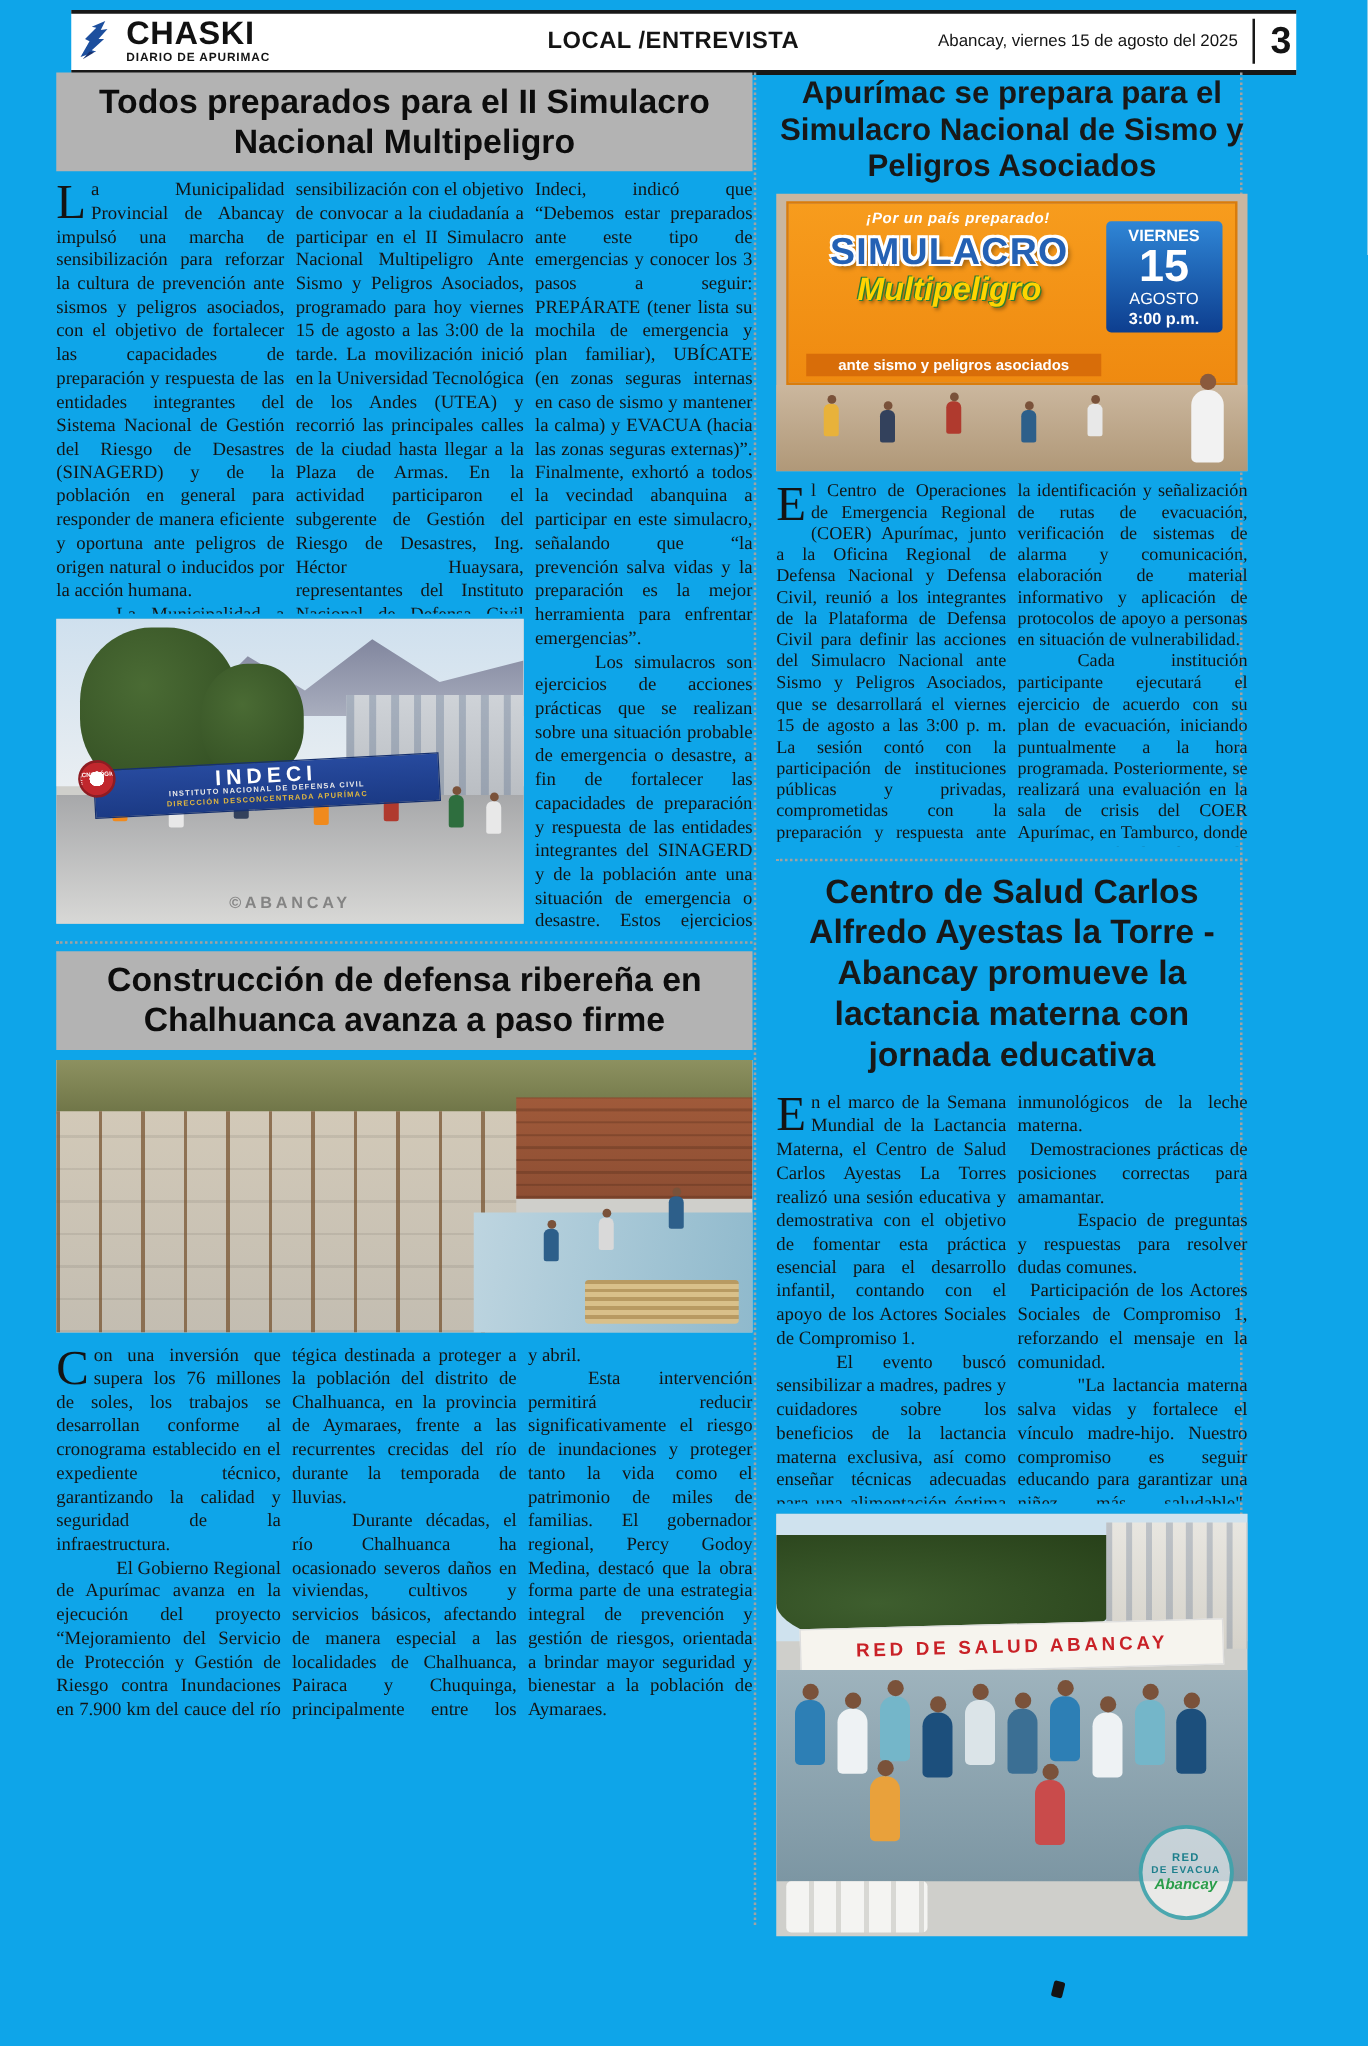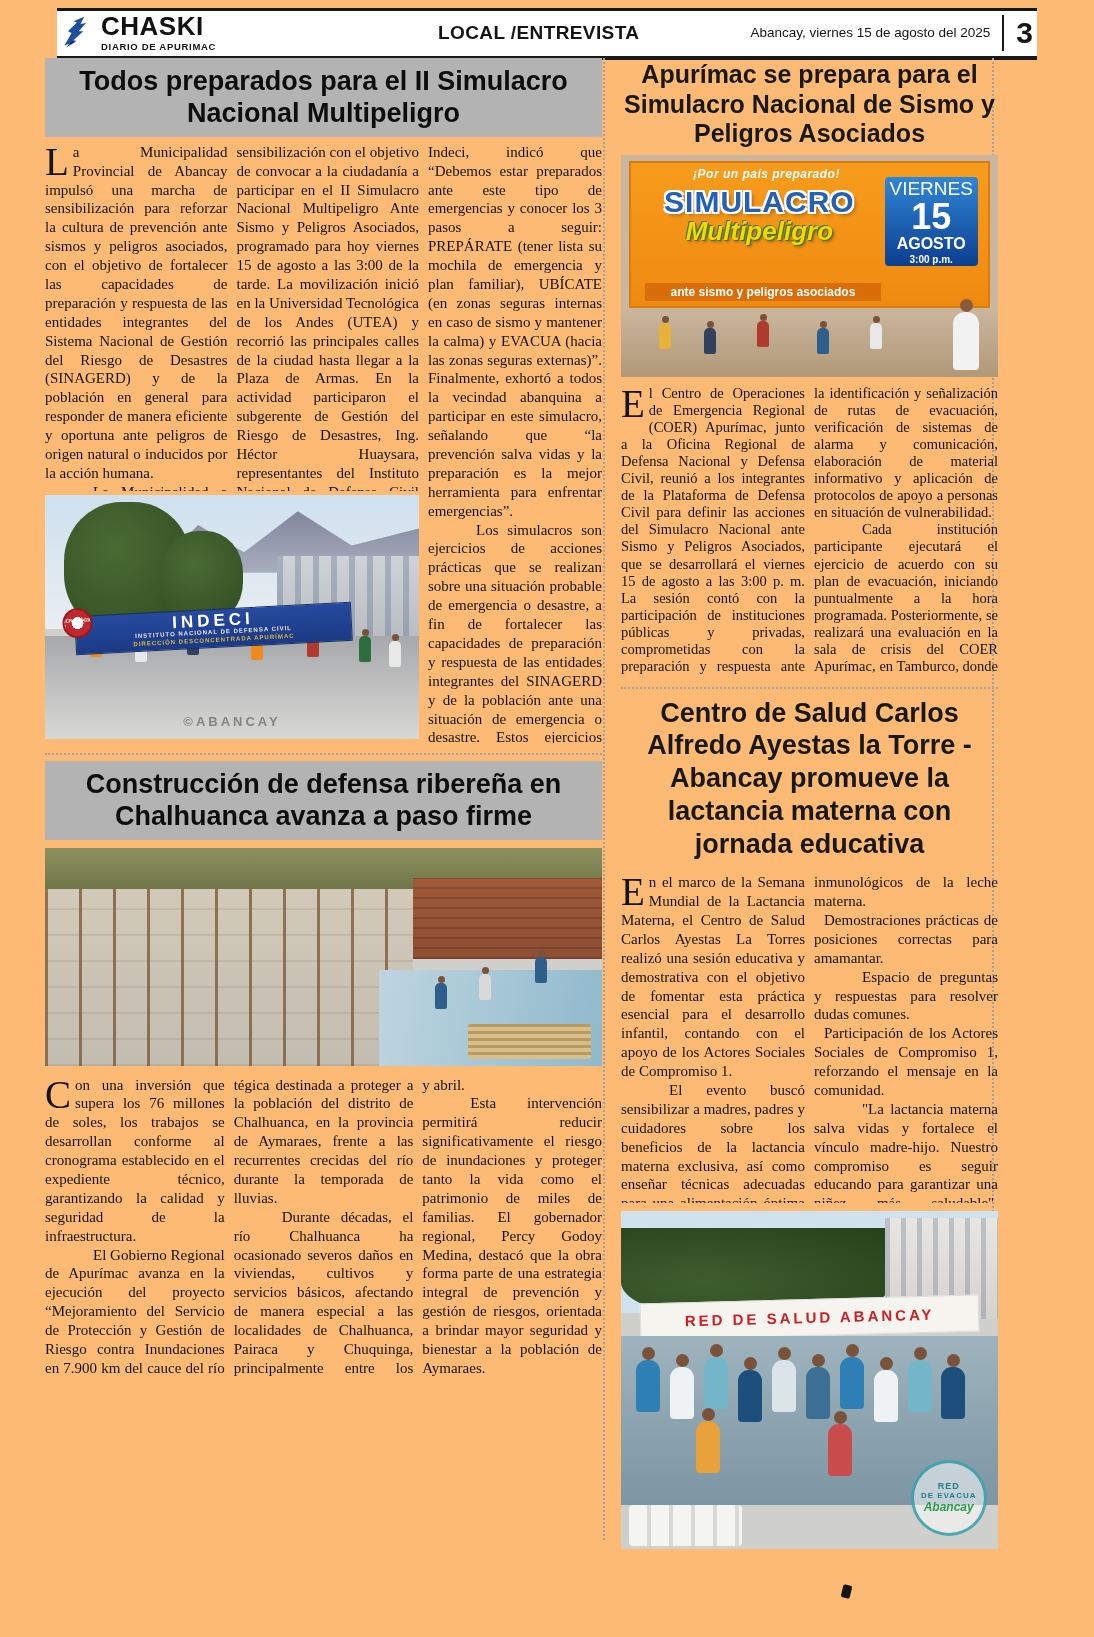--- a/index.html
+++ b/index.html
@@ -1,19 +1,19 @@
 <!DOCTYPE html>
 <html lang="es"><head>
 <meta charset="utf-8">
 <style>
   * { box-sizing:border-box; margin:0; padding:0; }
   html,body { background:#e9e9e6; }
   .page {
     position:relative; width:1094px; height:1637px; margin:0 auto;
-    background:#fdba74; color:#141414; overflow:hidden;
+    background:#0ea5e9; color:#141414; overflow:hidden;
     font-family:"Liberation Serif", serif;
   }
   
   .hdr {
     position:absolute; left:57px; right:57px; top:8px;
     border-top:3px solid #181818; border-bottom:4px solid #181818;
     display:flex; align-items:center; padding:3px 2px 4px; background:#fff;
   }
   .hdr-left { display:flex; align-items:center; gap:6px; width:268px; }
   .bird { width:36px; height:36px; flex:0 0 auto; }
@@ -108,22 +108,22 @@
   .p3-banner { left:2%; top:3%; width:96%; height:66%; background:linear-gradient(#f79c1d,#ef8a10); border:2px solid #d97c0c; }
   .p3-tag { top:3%; left:6%; width:64%; text-align:center; font:italic 700 12px "Liberation Sans", sans-serif; color:#fff; letter-spacing:.5px; }
   .p3-words { left:2%; top:17%; width:68%; text-align:center; }
   .p3-w1 { font:900 30px/1 "Liberation Sans", sans-serif; color:#2461b4; letter-spacing:1px;
            text-shadow:2px 2px 0 #fff,-2px -2px 0 #fff,2px -2px 0 #fff,-2px 2px 0 #fff,3px 3px 4px rgba(0,0,0,.4); }
   .p3-w3 { font:italic 900 26px/1.15 "Liberation Sans", sans-serif; color:#ffd400;
            text-shadow:1px 1px 0 #2e7d32,-1px -1px 0 #2e7d32,2px 2px 3px rgba(0,0,0,.35); }
   .p3-date { right:3%; top:10%; width:26%; height:62%; border-radius:4px; color:#fff; text-align:center;
              background:linear-gradient(#2f86d6,#0d3e8f); display:flex; flex-direction:column; justify-content:center; gap:1px;
              font-family:"Liberation Sans", sans-serif; }
-  .p3-d1 { font-weight:400; font-size:19px; } .p3-d2 { font-weight:900; font-size:36px; line-height:.9; }
-  .p3-d3 { font-weight:700; font-size:16px; } .p3-d4 { font-weight:700; font-size:10px; }
+  .p3-d1 { font-weight:700; font-size:13px; } .p3-d2 { font-weight:900; font-size:36px; line-height:.9; }
+  .p3-d3 { font-weight:400; font-size:13px; } .p3-d4 { font-weight:700; font-size:13px; }
   .p3-strip { left:4%; bottom:3%; width:66%; text-align:center; font:700 12px "Liberation Sans", sans-serif;
               color:#fff; background:rgba(214,106,9,.92); padding:2px 12px; }
   .p3-crowd { left:0; bottom:0; width:100%; height:31%; background:linear-gradient(#cbb79e,#b09878); }
   .p3-medic { right:5%; bottom:3%; width:26px; height:58px; background:#f2f2f2; border-radius:12px 12px 4px 4px; }
   .p3-medic::before { content:""; position:absolute; top:-13px; left:7px; width:13px; height:13px; border-radius:50%; background:#8a5a3c; }
 
   
   .p4-sky { inset:0 0 70% 0; background:#cfe2ee; }
   .p4-trees { left:0; top:5%; width:72%; height:27%; border-radius:0 0 40% 40%;
               background:radial-gradient(ellipse at 30% 60%, #3e5e2e, #274019); }

